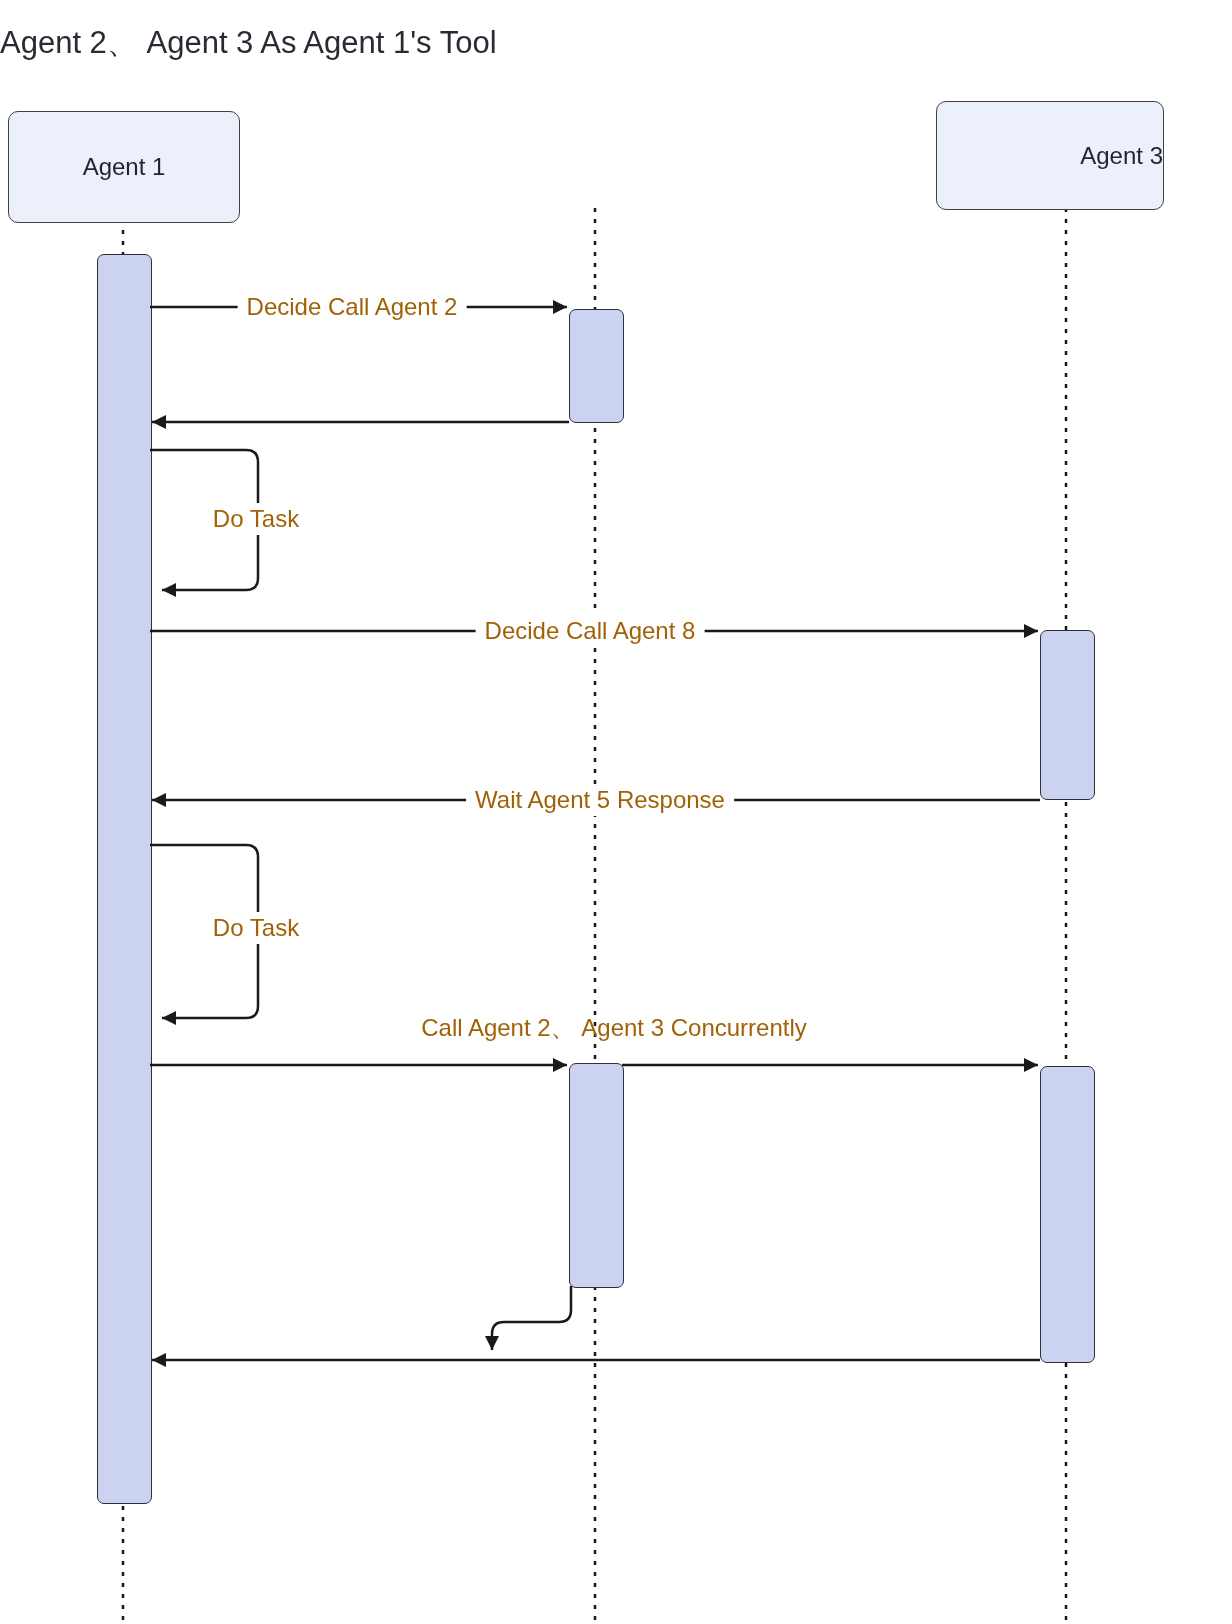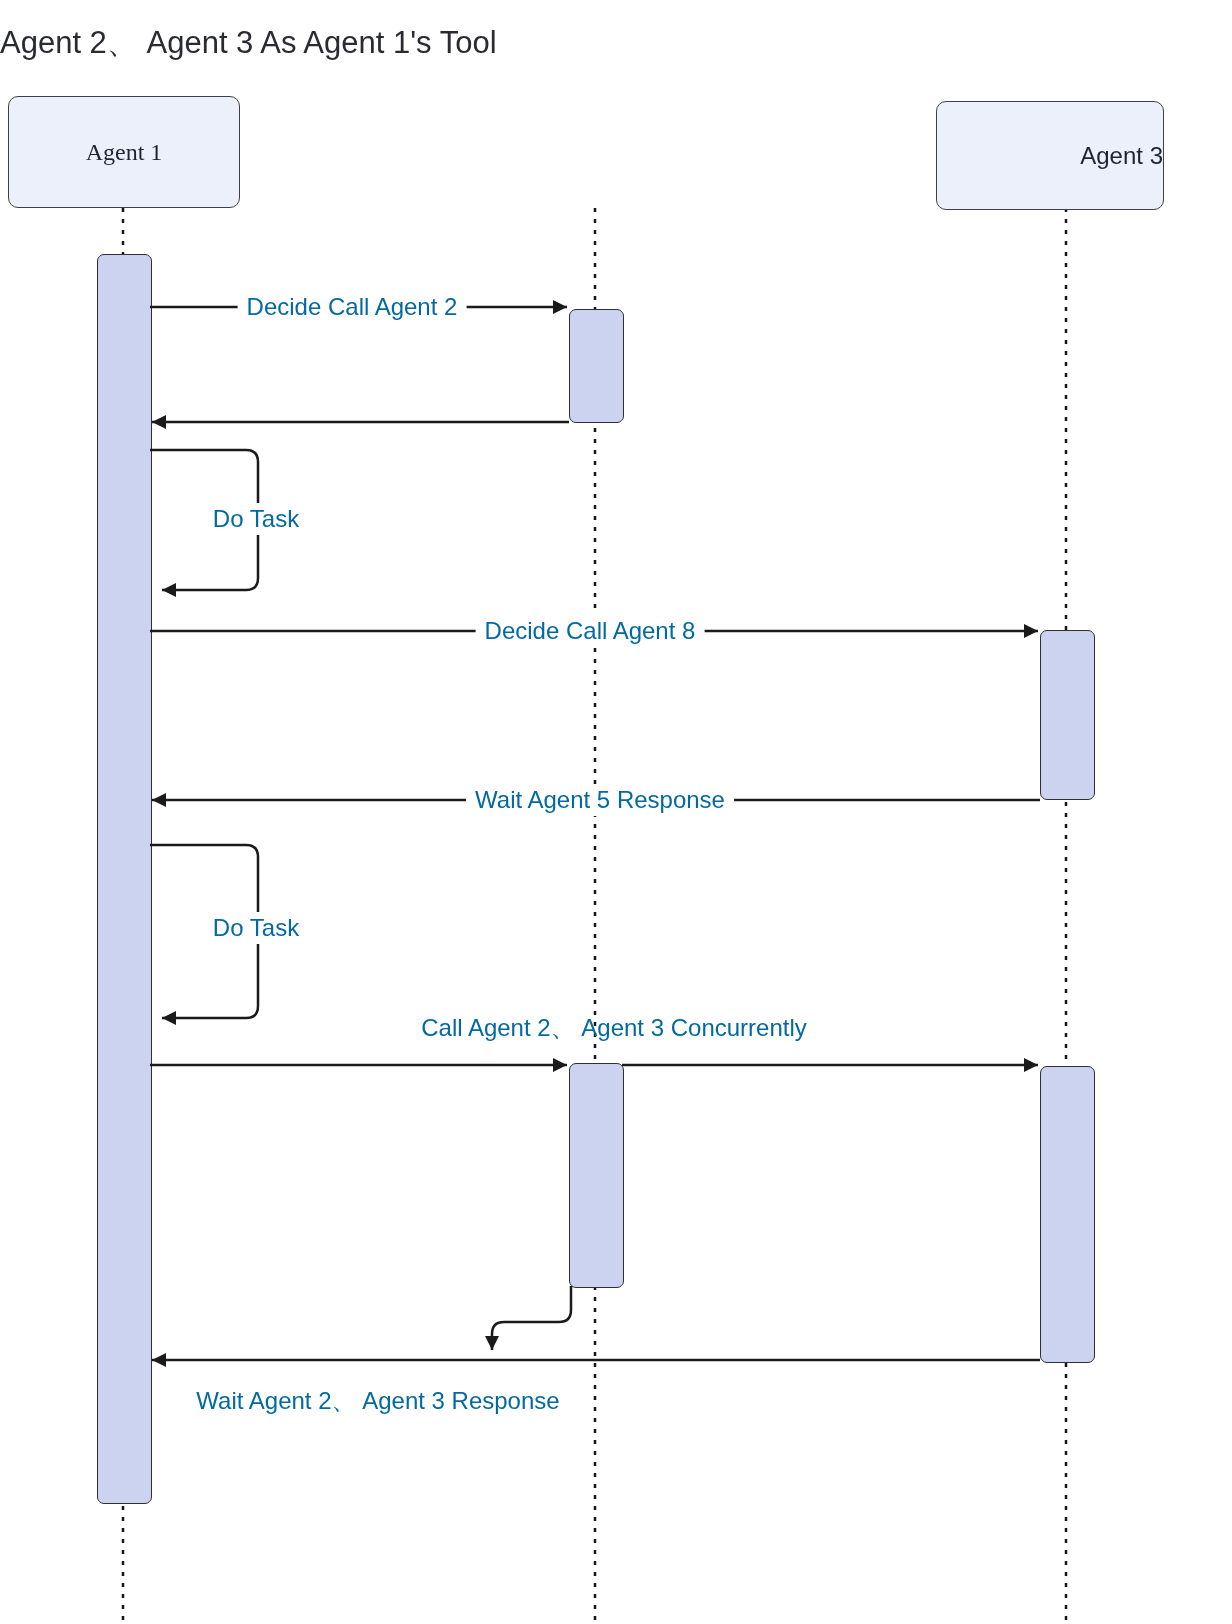--- a/index.html
+++ b/index.html
@@ -55,42 +55,42 @@
     border: 1.5px solid #2f2f38;
     border-radius: 7px;
     z-index: 3;
   }
   svg.lines { z-index: 1; }
   svg.arrows { z-index: 4; }
   .msg-label {
     position: absolute;
     transform: translate(-50%, -50%);
     font-size: 24px;
-    color: #0369a1;
+    color: #a16207;
     background: #ffffff;
     padding: 2px 9px;
     white-space: nowrap;
     z-index: 5;
   }
   .msg-label.no-bg { background: transparent; }
 </style>
 </head>
 <body>
 
 <div class="canvas">
 
   <div class="diagram-title">Agent 2、 Agent 3 As Agent 1's Tool</div>
 
   <svg class="layer lines" width="1232" height="1624" viewBox="0 0 1232 1624">
     <line x1="123" y1="208" x2="123" y2="1624" stroke="#161616" stroke-width="2.5" stroke-dasharray="4 7"></line>
     <line x1="595" y1="208" x2="595" y2="1624" stroke="#161616" stroke-width="2.5" stroke-dasharray="4 7"></line>
     <line x1="1066" y1="208" x2="1066" y2="1624" stroke="#161616" stroke-width="2.5" stroke-dasharray="4 7"></line>
   </svg>
 
-  <div class="actor-box" style="left:8px; top:96px; width:230px; height:110px;font-family:Liberation Serif, serif;">
+  <div class="actor-box" style="left:8px; top:111px; width:230px; height:110px;">
     <span class="actor-label">Agent 1</span>
   </div>
   <div class="actor-box" style="left:936px; top:101px; width:226px; height:107px;justify-content:flex-end;">
     <span class="actor-label">Agent 3</span>
   </div>
 
   <div class="activation" style="left:97px;  top:254px;  width:53px; height:1248px;"></div>
   <div class="activation" style="left:569px; top:309px;  width:53px; height:112px;"></div>
   <div class="activation" style="left:1040px;top:630px;  width:53px; height:168px;"></div>
   <div class="activation" style="left:569px; top:1063px; width:53px; height:223px;"></div>
@@ -123,15 +123,14 @@
 
     <path d="M1040 1360 H152" stroke="#1a1a1a" stroke-width="2.5" fill="none" marker-end="url(#arrowhead)"></path>
   </svg>
 
   <div class="msg-label" style="left:352px; top:307px;">Decide Call Agent 2</div>
   <div class="msg-label" style="left:256px; top:519px;">Do Task</div>
   <div class="msg-label" style="left:590px; top:631px;">Decide Call Agent 8</div>
   <div class="msg-label" style="left:600px; top:800px;">Wait Agent 5 Response</div>
   <div class="msg-label" style="left:256px; top:928px;">Do Task</div>
   <div class="msg-label no-bg" style="left:614px; top:1028px;">Call Agent 2、 Agent 3  Concurrently</div>
-  <div class="msg-label no-bg" style="left:378px; top:1401px;">Wait Agent 2、 Agent 3  Response</div>
 
 </div>
 
 </body></html>

